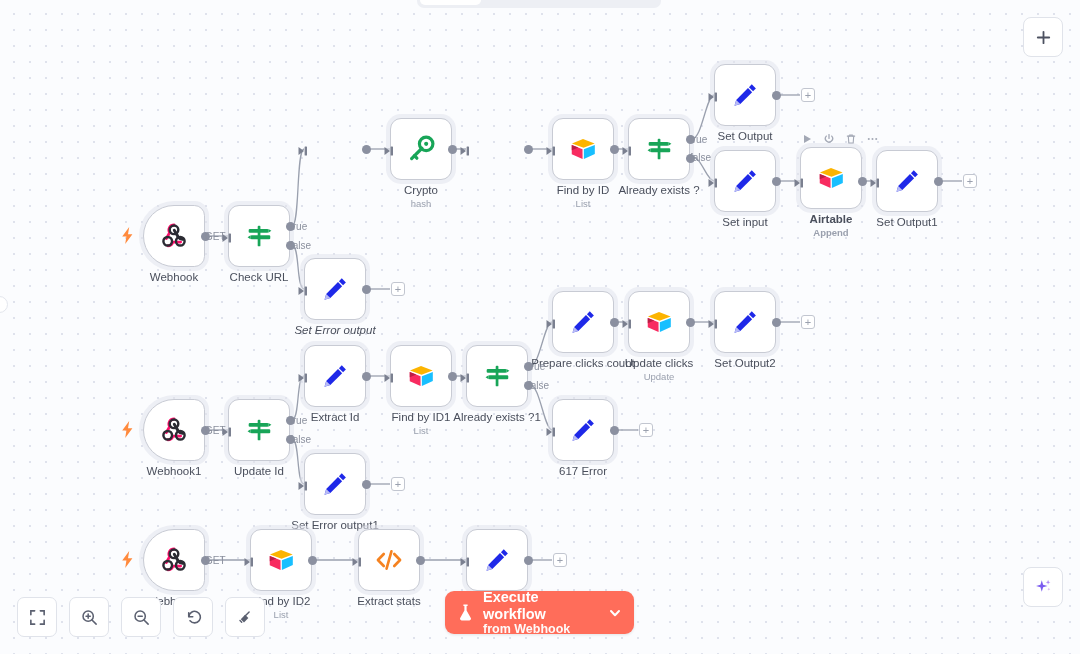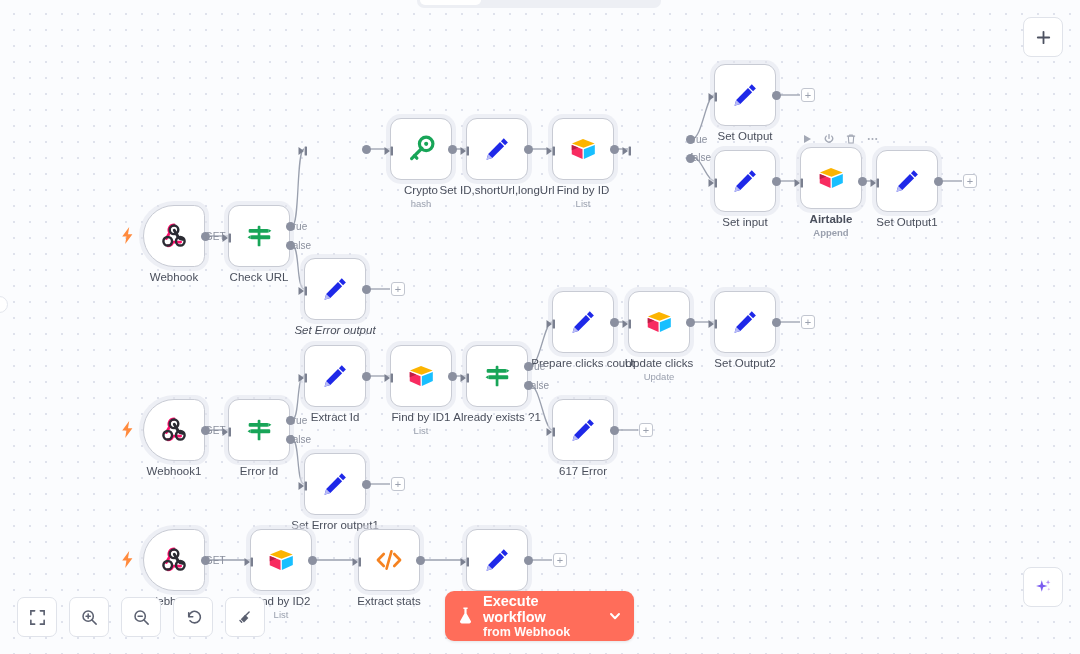--- a/index.html
+++ b/index.html
@@ -159,21 +159,21 @@
     z-index: 30;
     color: #4c5160;
   }
   #add-node-btn { right: 17px; top: 17px; }
   #assistant-btn { right: 17px; bottom: 47px; }
 
   
   #execute-btn {
     position: absolute;
     left: 445px; top: 591px;
-    width: 189px; height: 50px;
+    width: 189px; height: 43px;
     background: #ff6d5a;
     border-radius: 9px;
     display: flex; align-items: center;
     padding: 0 12px;
     z-index: 35;
     color: #fff;
     box-shadow: 0 1px 3px rgba(0,0,0,.10);
   }
   #execute-btn .flask { width: 17px; height: 20px; flex: 0 0 17px; margin-right: 9px; }
   #execute-btn .txt { flex: 1; line-height: 1.12; }
@@ -312,32 +312,20 @@
           </span>
            </div>
         <div class="label">Crypto</div>
         <div class="sublabel">hash</div>
       </div>
       <span class="port-arrow" style="left: 384px; top: 143px;"><svg viewBox="0 0 11 12" width="11" height="12">
   <path d="M0.5 2 L6 6 L0.5 10 Z" fill="#7b8090"></path>
   <rect x="6.6" y="1.4" width="2.4" height="9.2" rx="0.6" fill="#7b8090"></rect>
 </svg></span>
       <span class="port-dot" style="left: 448px; top: 145px;"></span>
-      <div class="node" style="left: 466px; top: 118px;">
-        <div class="box">
-             <span>
-            <svg class="ico" viewBox="0 0 32 32">
-        <path d="M23.2 4.6 l4.4 4.4 -3.0 3.0 -4.4 -4.4 Z" fill="#1e28e8"></path>
-        <path d="M19.2 8.6 l4.4 4.4 -12.6 12.6 -6.2 1.8 1.8 -6.2 Z" fill="#1e28e8"></path>
-        <path d="M4.8 27.4 l1.8 -6.2 4.4 4.4 Z" fill="#b8bbf5"></path>
-      </svg>
-          </span>
-           </div>
-        <div class="label">Set ID,shortUrl,longUrl</div>
-      </div>
       <span class="port-arrow" style="left: 460px; top: 143px;"><svg viewBox="0 0 11 12" width="11" height="12">
   <path d="M0.5 2 L6 6 L0.5 10 Z" fill="#7b8090"></path>
   <rect x="6.6" y="1.4" width="2.4" height="9.2" rx="0.6" fill="#7b8090"></rect>
 </svg></span>
       <span class="port-dot" style="left: 524px; top: 145px;"></span>
       <div class="node" style="left: 552px; top: 118px;">
         <div class="box">
              <span>
             <svg class="ico" viewBox="0 0 32 32">
         <path d="M16.0 5.4 L28.4 10.1 L16.6 14.6 L4.2 10.0 Z" fill="#fcb400"></path>
@@ -348,20 +336,34 @@
           </span>
            </div>
         <div class="label">Find by ID</div>
         <div class="sublabel">List</div>
       </div>
       <span class="port-arrow" style="left: 546px; top: 143px;"><svg viewBox="0 0 11 12" width="11" height="12">
   <path d="M0.5 2 L6 6 L0.5 10 Z" fill="#7b8090"></path>
   <rect x="6.6" y="1.4" width="2.4" height="9.2" rx="0.6" fill="#7b8090"></rect>
 </svg></span>
       <span class="port-dot" style="left: 610px; top: 145px;"></span>
+      <div class="node" style="left: 628px; top: 118px;">
+        <div class="box">
+             <span>
+            <svg class="ico" viewBox="0 0 32 32">
+        <rect x="5" y="8.4" width="21" height="4.2" rx="1.2" fill="#18a558"></rect>
+        <path d="M26 8.4 l3.2 2.1 l-3.2 2.1 Z" fill="#18a558"></path>
+        <rect x="7" y="15.3" width="21" height="4.2" rx="1.2" fill="#18a558"></rect>
+        <path d="M7 15.3 l-3.2 2.1 l3.2 2.1 Z" fill="#18a558"></path>
+        <rect x="14.6" y="5.0" width="2.9" height="22" rx="1" fill="#18a558"></rect>
+      </svg>
+          </span>
+           </div>
+        <div class="label">Already exists ?</div>
+      </div>
       <span class="port-arrow" style="left: 622px; top: 143px;"><svg viewBox="0 0 11 12" width="11" height="12">
   <path d="M0.5 2 L6 6 L0.5 10 Z" fill="#7b8090"></path>
   <rect x="6.6" y="1.4" width="2.4" height="9.2" rx="0.6" fill="#7b8090"></rect>
 </svg></span>
       <span class="port-dot" style="left: 686px; top: 135px;"></span>
       <span class="port-dot" style="left: 686px; top: 154px;"></span>
       <div class="node" style="left: 714px; top: 64px;">
         <div class="box">
              <span>
             <svg class="ico" viewBox="0 0 32 32">
@@ -600,21 +602,21 @@
              <span>
             <svg class="ico" viewBox="0 0 32 32">
         <rect x="5" y="8.4" width="21" height="4.2" rx="1.2" fill="#18a558"></rect>
         <path d="M26 8.4 l3.2 2.1 l-3.2 2.1 Z" fill="#18a558"></path>
         <rect x="7" y="15.3" width="21" height="4.2" rx="1.2" fill="#18a558"></rect>
         <path d="M7 15.3 l-3.2 2.1 l3.2 2.1 Z" fill="#18a558"></path>
         <rect x="14.6" y="5.0" width="2.9" height="22" rx="1" fill="#18a558"></rect>
       </svg>
           </span>
            </div>
-        <div class="label">Error Id</div>
+        <div class="label">Update Id</div>
       </div>
       <span class="port-arrow" style="left: 222px; top: 424px;"><svg viewBox="0 0 11 12" width="11" height="12">
   <path d="M0.5 2 L6 6 L0.5 10 Z" fill="#7b8090"></path>
   <rect x="6.6" y="1.4" width="2.4" height="9.2" rx="0.6" fill="#7b8090"></rect>
 </svg></span>
       <span class="port-dot" style="left: 286px; top: 416px;"></span>
       <span class="port-dot" style="left: 286px; top: 435px;"></span>
       <div class="node" style="left: 304px; top: 453px;">
         <div class="box">
              <span>

